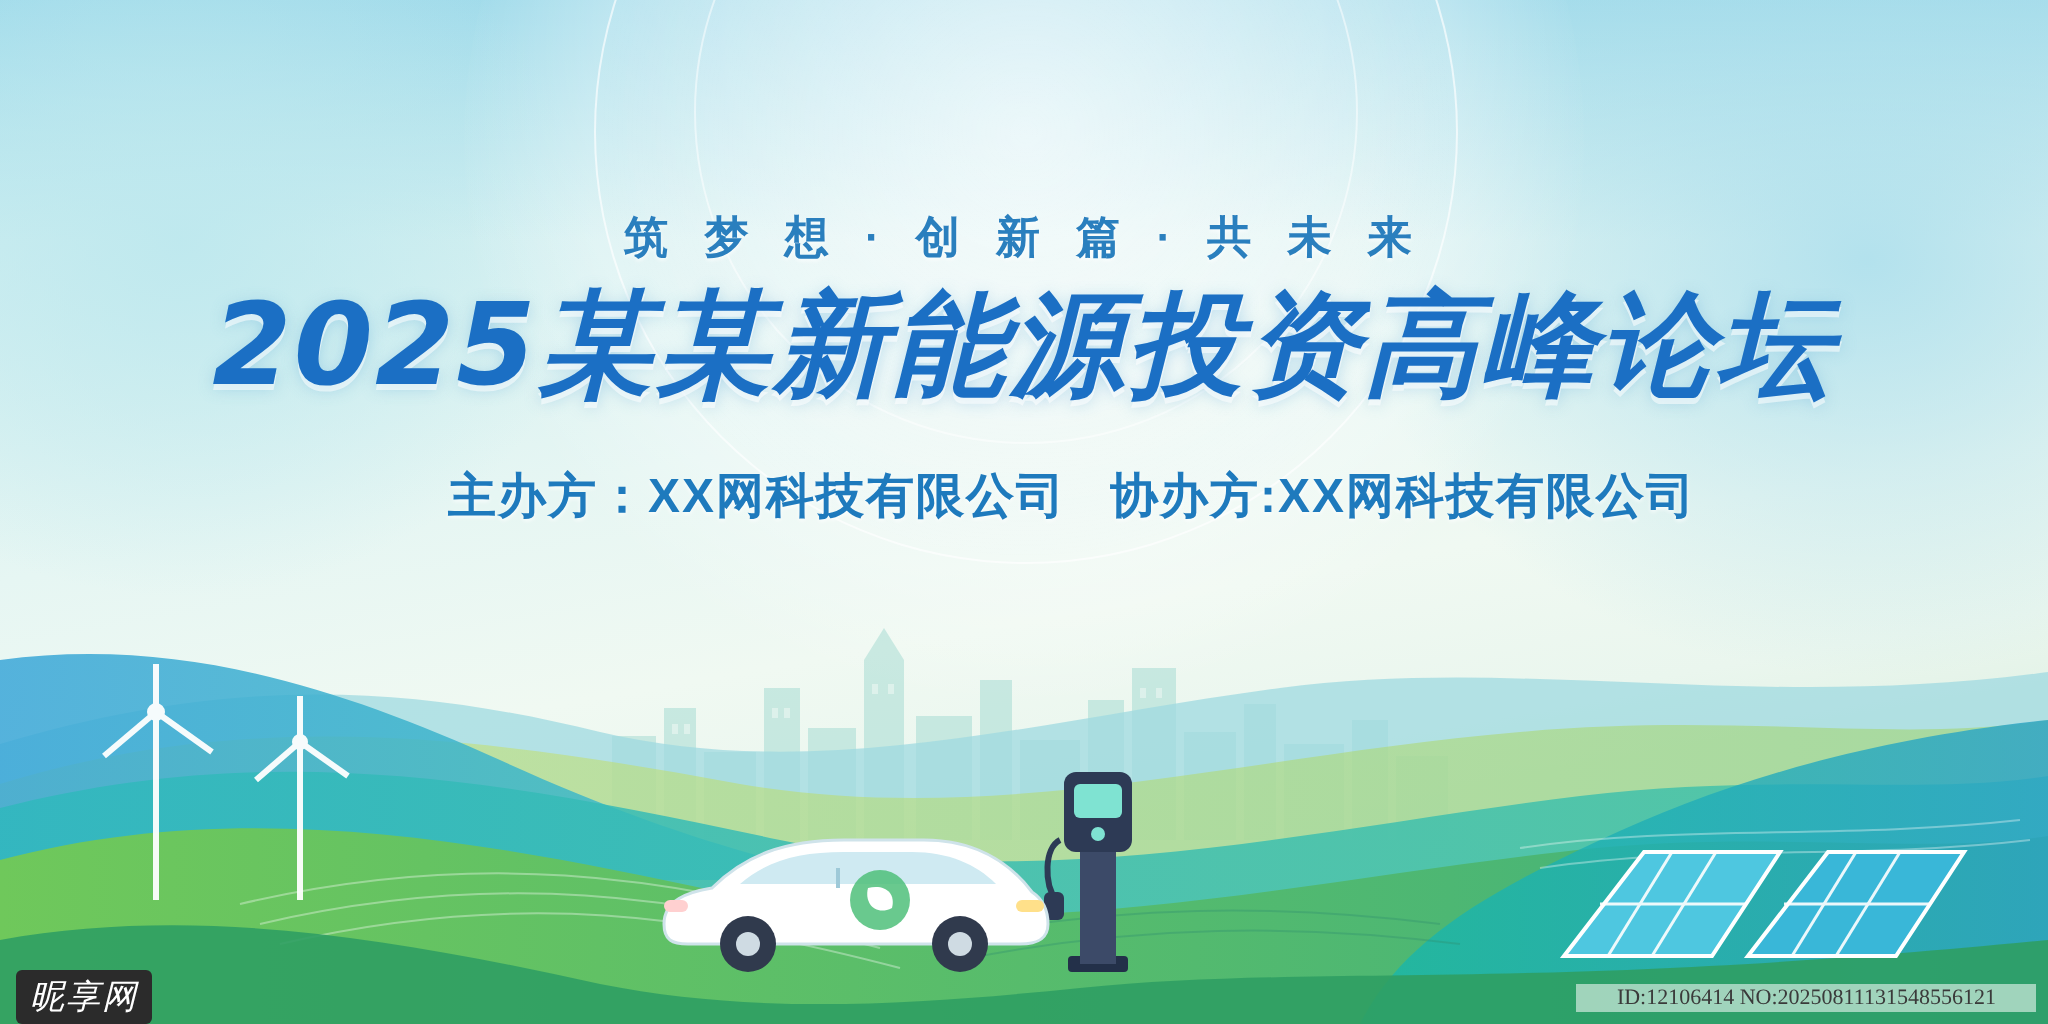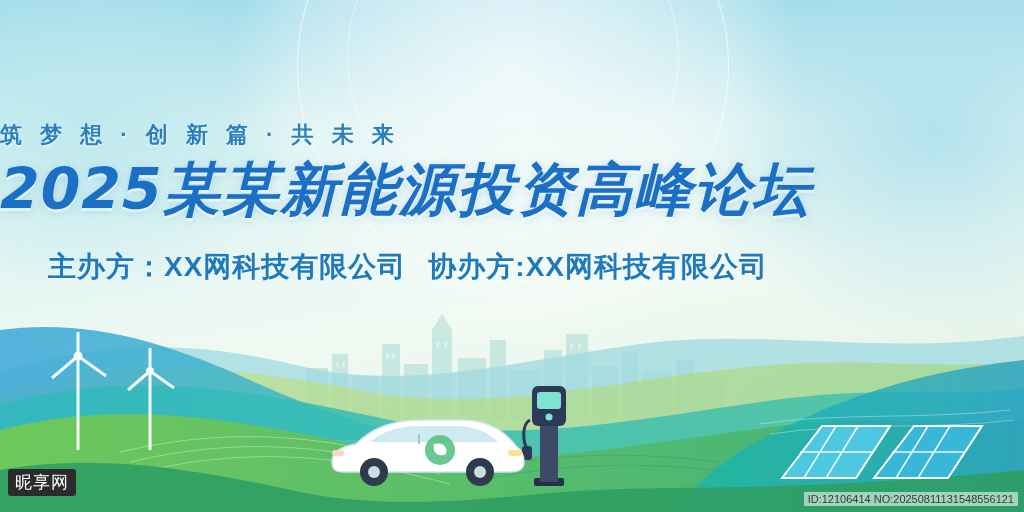--- a/index.html
+++ b/index.html
@@ -16,45 +16,45 @@
     border:1px solid rgba(255,255,255,.65);background:radial-gradient(circle,rgba(255,255,255,.35),rgba(255,255,255,0) 70%);}
   .ring3{width:330px;height:330px;left:347px;top:-110px;border:1px solid rgba(255,255,255,.5);}
   .glowL{position:absolute;width:420px;height:360px;left:-120px;top:-60px;
     background:radial-gradient(ellipse at 50% 50%, rgba(189,232,238,.9) 0%, rgba(189,232,238,0) 70%);}
   .glowR{position:absolute;width:520px;height:420px;right:-170px;top:-80px;
     background:radial-gradient(ellipse at 50% 50%, rgba(170,222,236,.85) 0%, rgba(170,222,236,0) 70%);}
   .glowTop{position:absolute;left:0;top:0;width:1024px;height:120px;
     background:linear-gradient(180deg,rgba(150,214,233,.75),rgba(150,214,233,0));}
 
   
-  .textwrap{position:absolute;left:0;top:104px;width:1024px;text-align:left;margin-top:16px;}
+  .textwrap{position:absolute;left:0;top:104px;width:1024px;text-align:center;}
   .subhead{font-size:22px;letter-spacing:6px;color:#2a7fbe;font-weight:bold;
     text-shadow:0 1px 2px rgba(255,255,255,.8);}
   .maintitle{margin-top:8px;font-size:57px;line-height:1.12;font-weight:bold;color:#1b6fc4;
     letter-spacing:2px;text-shadow:0 3px 0 rgba(255,255,255,.55), 0 2px 8px rgba(110,180,220,.45);font-style:italic;}
   .maintitle .num{font-family:"DejaVu Sans",sans-serif;letter-spacing:1px;}
-  .orgline{margin-top:26px;font-size:28px;font-weight:bold;color:#1e7abd;letter-spacing:1px;
+  .orgline{margin-top:26px;font-size:24px;font-weight:bold;color:#1e7abd;letter-spacing:1px;
     text-shadow:0 1px 2px rgba(255,255,255,.8);padding-left:48px;}
   .orgline .gap{display:inline-block;width:22px;}
   .dateline{margin-top:26px;font-size:15px;color:#3e8fc4;letter-spacing:1px;}
 
   
   .layer{position:absolute;left:0;bottom:0;width:1024px;}
 
   
   .city{position:absolute;left:300px;bottom:92px;width:430px;height:110px;opacity:.55;}
 
   
-  .wm{position:absolute;left:8px;bottom:16px;display:flex;align-items:flex-end;gap:8px;}
+  .wm{position:absolute;left:8px;bottom:0;display:flex;align-items:flex-end;gap:8px;font-style:italic;}
   .wm-logo{display:inline-block;padding:2px 7px;background:#2b2b2b;color:#fff;font-size:17px;
     border-radius:3px;letter-spacing:1px;font-family:"DejaVu Sans",sans-serif;}
   .wm-url{color:#3b3b3b;font-size:17px;font-family:"DejaVu Sans",sans-serif;
     text-shadow:0 1px 1px rgba(255,255,255,.9);}
   .idtag{position:absolute;right:6px;bottom:6px;background:rgba(255,255,255,.55);color:#3a3a3a;
-    font-size:11px;padding:1px 4px;font-family:Liberation Sans, sans-serif;}
+    font-size:11px;padding:1px 20px;font-family:Liberation Serif, serif;}
 </style>
 </head>
 <body>
 
 <div id="poster">
 
   <div class="glowTop"></div>
   <div class="glowL"></div>
   <div class="glowR"></div>
   <div class="ring ring1"></div>

